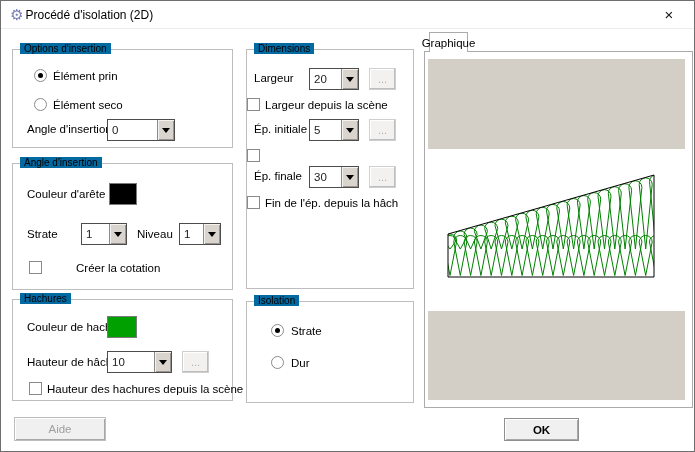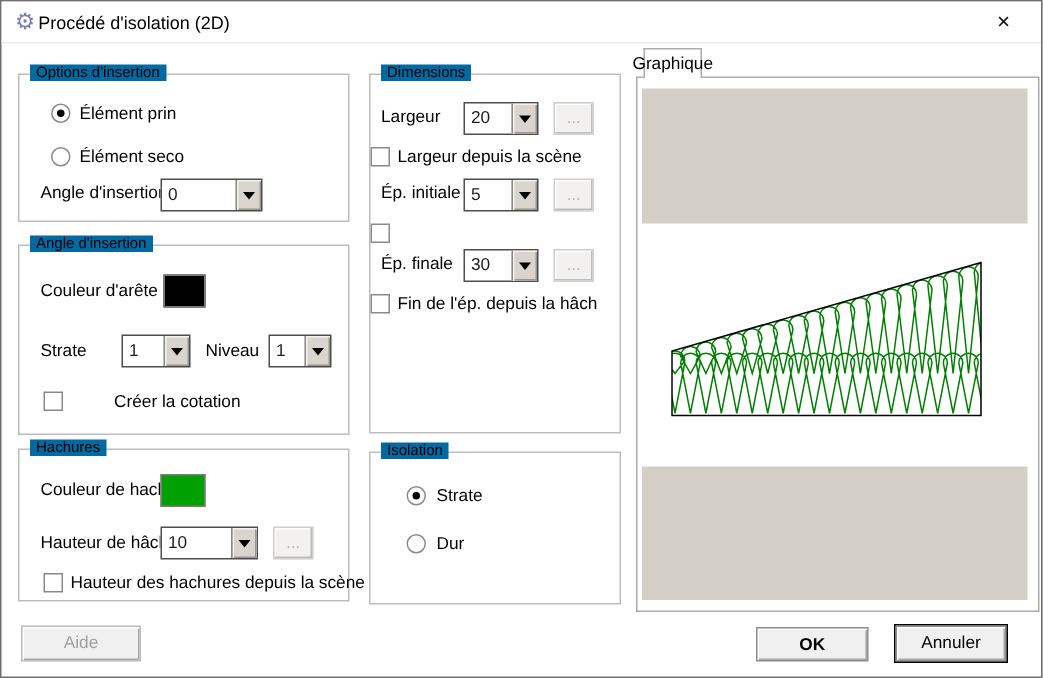--- a/index.html
+++ b/index.html
@@ -188,17 +188,16 @@
         <defs>
           <clipPath id="trapClip">
             <path d="M23,225 L23,182 L229,123 L229,225 Z"></path>
           </clipPath>
         </defs>
         <path d="M25,223.5 L18.5,190 A6.5,6.5 0 0 1 31.5,190 Z M25,197 L18.5,188.4271844660194 A6.5,6.5 0 0 1 31.5,188.4271844660194 Z M35.3,223.5 L28.799999999999997,190 A6.5,6.5 0 0 1 41.8,190 Z M35.3,197 L28.799999999999997,185.47718446601942 A6.5,6.5 0 0 1 41.8,185.47718446601942 Z M45.599999999999994,223.5 L39.099999999999994,190 A6.5,6.5 0 0 1 52.099999999999994,190 Z M45.599999999999994,197 L39.099999999999994,182.5271844660194 A6.5,6.5 0 0 1 52.099999999999994,182.5271844660194 Z M55.89999999999999,223.5 L49.39999999999999,190 A6.5,6.5 0 0 1 62.39999999999999,190 Z M55.89999999999999,197 L49.39999999999999,179.57718446601942 A6.5,6.5 0 0 1 62.39999999999999,179.57718446601942 Z M66.19999999999999,223.5 L59.69999999999999,190 A6.5,6.5 0 0 1 72.69999999999999,190 Z M66.19999999999999,197 L59.69999999999999,176.62718446601943 A6.5,6.5 0 0 1 72.69999999999999,176.62718446601943 Z M76.49999999999999,223.5 L69.99999999999999,190 A6.5,6.5 0 0 1 82.99999999999999,190 Z M76.49999999999999,197 L69.99999999999999,173.6771844660194 A6.5,6.5 0 0 1 82.99999999999999,173.6771844660194 Z M86.79999999999998,223.5 L80.29999999999998,190 A6.5,6.5 0 0 1 93.29999999999998,190 Z M86.79999999999998,197 L80.29999999999998,170.72718446601942 A6.5,6.5 0 0 1 93.29999999999998,170.72718446601942 Z M97.09999999999998,223.5 L90.59999999999998,190 A6.5,6.5 0 0 1 103.59999999999998,190 Z M97.09999999999998,197 L90.59999999999998,167.77718446601943 A6.5,6.5 0 0 1 103.59999999999998,167.77718446601943 Z M107.39999999999998,223.5 L100.89999999999998,190 A6.5,6.5 0 0 1 113.89999999999998,190 Z M107.39999999999998,197 L100.89999999999998,164.82718446601942 A6.5,6.5 0 0 1 113.89999999999998,164.82718446601942 Z M117.69999999999997,223.5 L111.19999999999997,190 A6.5,6.5 0 0 1 124.19999999999997,190 Z M117.69999999999997,197 L111.19999999999997,161.87718446601943 A6.5,6.5 0 0 1 124.19999999999997,161.87718446601943 Z M127.99999999999997,223.5 L121.49999999999997,190 A6.5,6.5 0 0 1 134.49999999999997,190 Z M127.99999999999997,197 L121.49999999999997,158.9271844660194 A6.5,6.5 0 0 1 134.49999999999997,158.9271844660194 Z M138.29999999999998,223.5 L131.79999999999998,190 A6.5,6.5 0 0 1 144.79999999999998,190 Z M138.29999999999998,197 L131.79999999999998,155.97718446601942 A6.5,6.5 0 0 1 144.79999999999998,155.97718446601942 Z M148.6,223.5 L142.1,190 A6.5,6.5 0 0 1 155.1,190 Z M148.6,197 L142.1,153.02718446601943 A6.5,6.5 0 0 1 155.1,153.02718446601943 Z M158.9,223.5 L152.4,190 A6.5,6.5 0 0 1 165.4,190 Z M158.9,197 L152.4,150.07718446601942 A6.5,6.5 0 0 1 165.4,150.07718446601942 Z M169.20000000000002,223.5 L162.70000000000002,190 A6.5,6.5 0 0 1 175.70000000000002,190 Z M169.20000000000002,197 L162.70000000000002,147.1271844660194 A6.5,6.5 0 0 1 175.70000000000002,147.1271844660194 Z M179.50000000000003,223.5 L173.00000000000003,190 A6.5,6.5 0 0 1 186.00000000000003,190 Z M179.50000000000003,197 L173.00000000000003,144.1771844660194 A6.5,6.5 0 0 1 186.00000000000003,144.1771844660194 Z M189.80000000000004,223.5 L183.30000000000004,190 A6.5,6.5 0 0 1 196.30000000000004,190 Z M189.80000000000004,197 L183.30000000000004,141.2271844660194 A6.5,6.5 0 0 1 196.30000000000004,141.2271844660194 Z M200.10000000000005,223.5 L193.60000000000005,190 A6.5,6.5 0 0 1 206.60000000000005,190 Z M200.10000000000005,197 L193.60000000000005,138.2771844660194 A6.5,6.5 0 0 1 206.60000000000005,138.2771844660194 Z M210.40000000000006,223.5 L203.90000000000006,190 A6.5,6.5 0 0 1 216.90000000000006,190 Z M210.40000000000006,197 L203.90000000000006,135.3271844660194 A6.5,6.5 0 0 1 216.90000000000006,135.3271844660194 Z M220.70000000000007,223.5 L214.20000000000007,190 A6.5,6.5 0 0 1 227.20000000000007,190 Z M220.70000000000007,197 L214.20000000000007,132.3771844660194 A6.5,6.5 0 0 1 227.20000000000007,132.3771844660194 Z M231.00000000000009,223.5 L224.50000000000009,190 A6.5,6.5 0 0 1 237.50000000000009,190 Z M231.00000000000009,197 L224.50000000000009,129.42718446601938 A6.5,6.5 0 0 1 237.50000000000009,129.42718446601938 Z " fill="none" stroke="#008000" stroke-width="1" clip-path="url(#trapClip)"></path>
         <path d="M23,225 L23,182 L229,123 L229,225 Z" fill="none" stroke="#000000" stroke-width="1"></path>
       </svg>
   </div>
 
-  <div class="btn disabled" style="left:13px; top:416px; width:80px; height:24px;">Aide</div>
+  <div class="btn disabled" style="left:13px; top:416px; width:92px; height:24px;">Aide</div>
   <div class="btn" style="left:503px; top:417px; width:75px; height:23px;font-weight:bold;">OK</div>
-  <div class="btn default" style="left:595px; top:415px; width:76px; height:26px;">Annuler</div>
 
 </div>
 
 </body></html>

